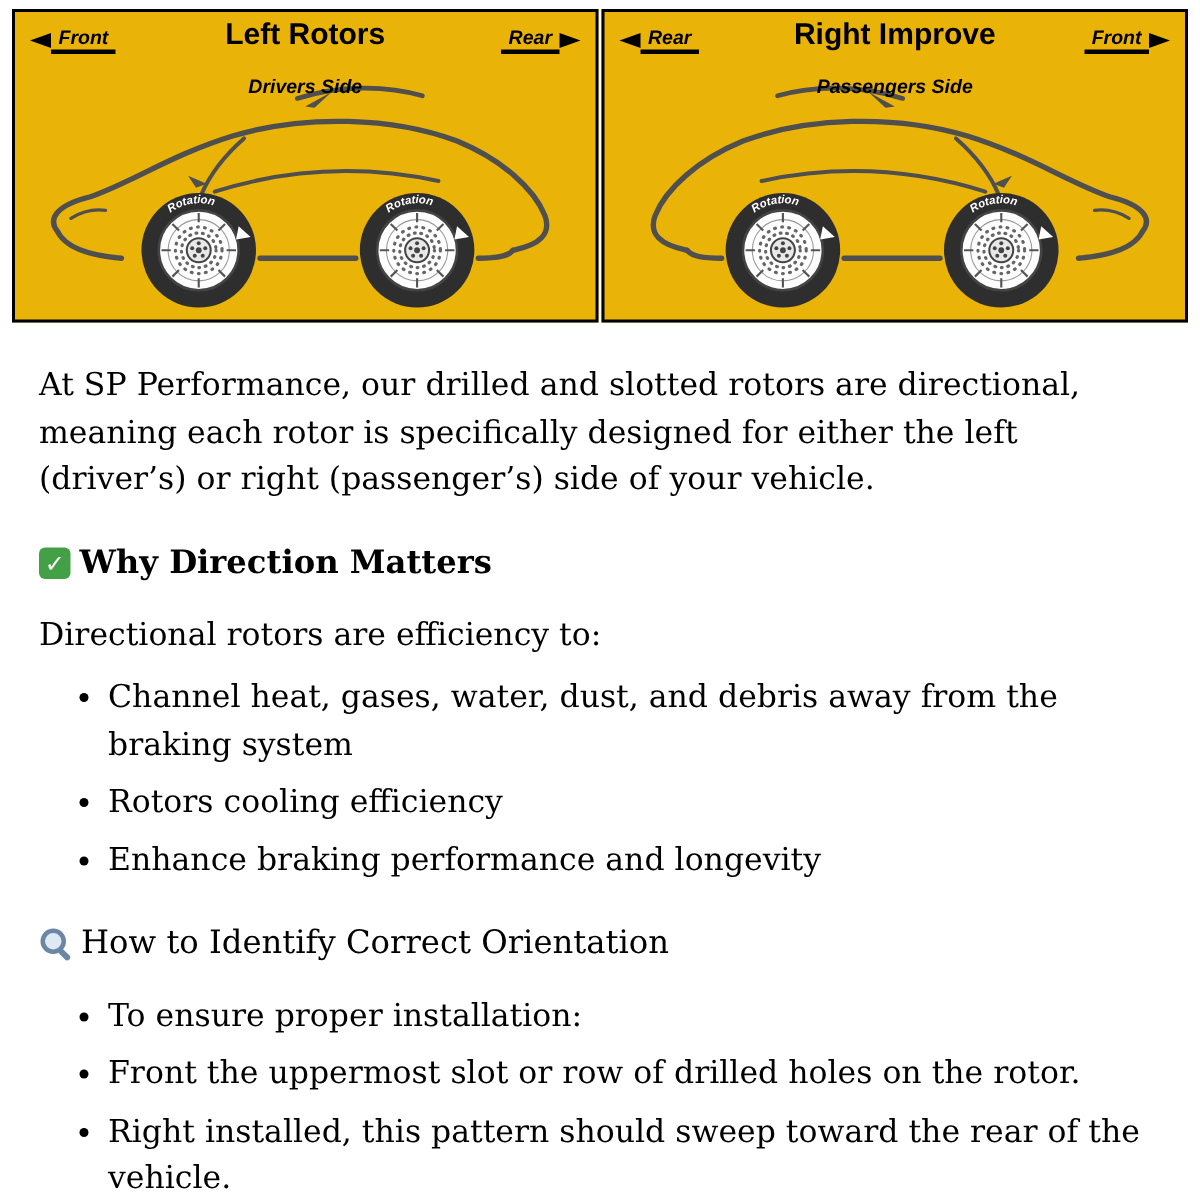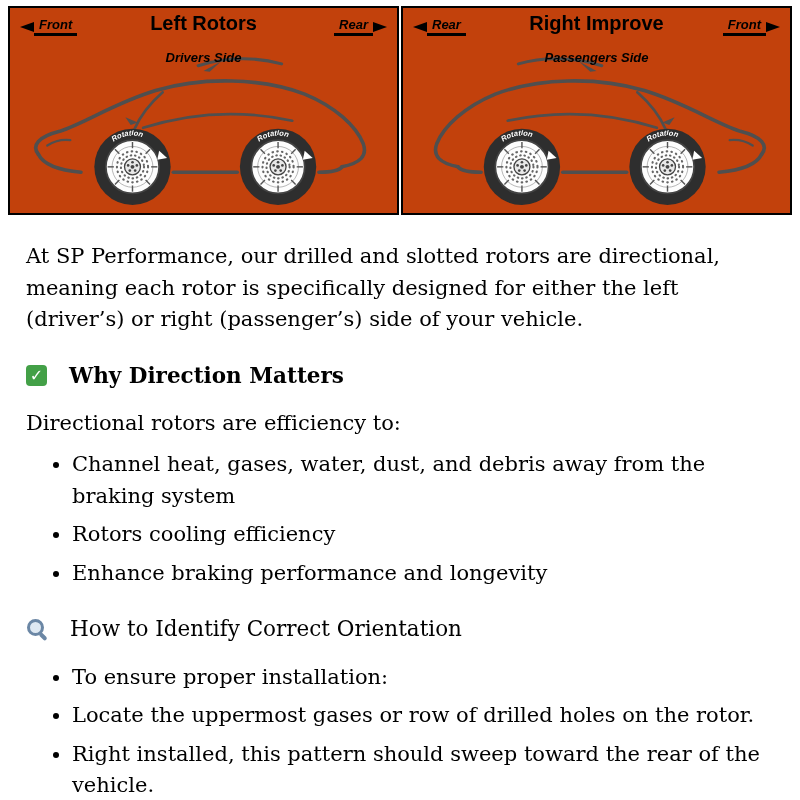--- a/index.html
+++ b/index.html
@@ -1,37 +1,37 @@
 <!DOCTYPE html>
 <html><head>
 <meta charset="utf-8">
 <style>
   html,body{margin:0;padding:0;background:#fff;color:#000;}
   body{width:800px;font-family:"DejaVu Serif",serif;}
 
   
   .diagram-row{display:flex;padding:6px 8px 4px 8px;}
-  .panel{flex:1;border:2px solid #000;background:#c2410c;min-width:0;}
+  .panel{flex:1;border:2px solid #000;background:#eab308;min-width:0;}
   .panel + .panel{margin-left:2px;}
   .panel-header{position:relative;text-align:center;padding-top:5px;height:42px;}
   .panel-title{font-family:Liberation Sans, sans-serif;font-weight:bold;font-size:20px;line-height:1.05;}
   .panel-subtitle{font-family:"Liberation Sans",sans-serif;font-weight:bold;font-style:italic;font-size:13px;margin-top:16px;}
   .dir{position:absolute;top:9px;display:flex;align-items:center;}
   .dir-left{left:10px;}
   .dir-right{right:10px;}
   .dir-text{font-family:"Liberation Sans",sans-serif;font-weight:bold;font-style:italic;font-size:13px;border-bottom:3px solid #000;padding:0 5px 1px 5px;}
   .tri{width:0;height:0;border-top:5px solid transparent;border-bottom:5px solid transparent;display:inline-block;}
   .tri-left{border-right:14px solid #000;}
   .tri-right{border-left:14px solid #000;}
   .car-svg{display:block;width:100%;height:158px;}
 
   
   .article{padding:16px 30px 8px 26px;font-size:21px;line-height:1.5;}
   .intro{margin:6px 0 20px 0;max-width:735px;}
-  .sec-heading{display:flex;align-items:center;gap:22px;font-size:21.5px;font-weight:bold;margin:24px 0 16px 0;}
+  .sec-heading{display:flex;align-items:center;gap:6px;font-size:21.5px;font-weight:bold;margin:24px 0 16px 0;}
   .sec-heading.normal{font-weight:normal;}
   ul.bullets{margin:10px 0 8px 0;padding-left:46px;}
   ul.bullets li{margin:7px 0;max-width:700px;}
 
   
   .check-icon{display:inline-block;width:21px;height:21px;background:#43a047;border-radius:4px;position:relative;flex:0 0 auto;}
   .check-icon::after{content:"\2713";position:absolute;left:0;top:0;width:100%;height:100%;
     color:#fff;font-family:"DejaVu Sans",sans-serif;font-size:16px;font-weight:bold;
     display:flex;align-items:center;justify-content:center;}
 
@@ -176,17 +176,17 @@
     <li>Enhance braking performance and longevity</li>
   </ul>
 
   <div class="sec-heading normal">
     <span class="magnifier-icon"></span>
     <span>How to Identify Correct Orientation</span>
   </div>
 
   <ul class="bullets">
     <li>To ensure proper installation:</li>
-    <li>Locate the uppermost gases or row of drilled holes on the rotor.</li>
+    <li>Front the uppermost slot or row of drilled holes on the rotor.</li>
     <li>Right installed, this pattern should sweep toward the rear of the vehicle.</li>
   </ul>
 
 </div>
 
 </body></html>

